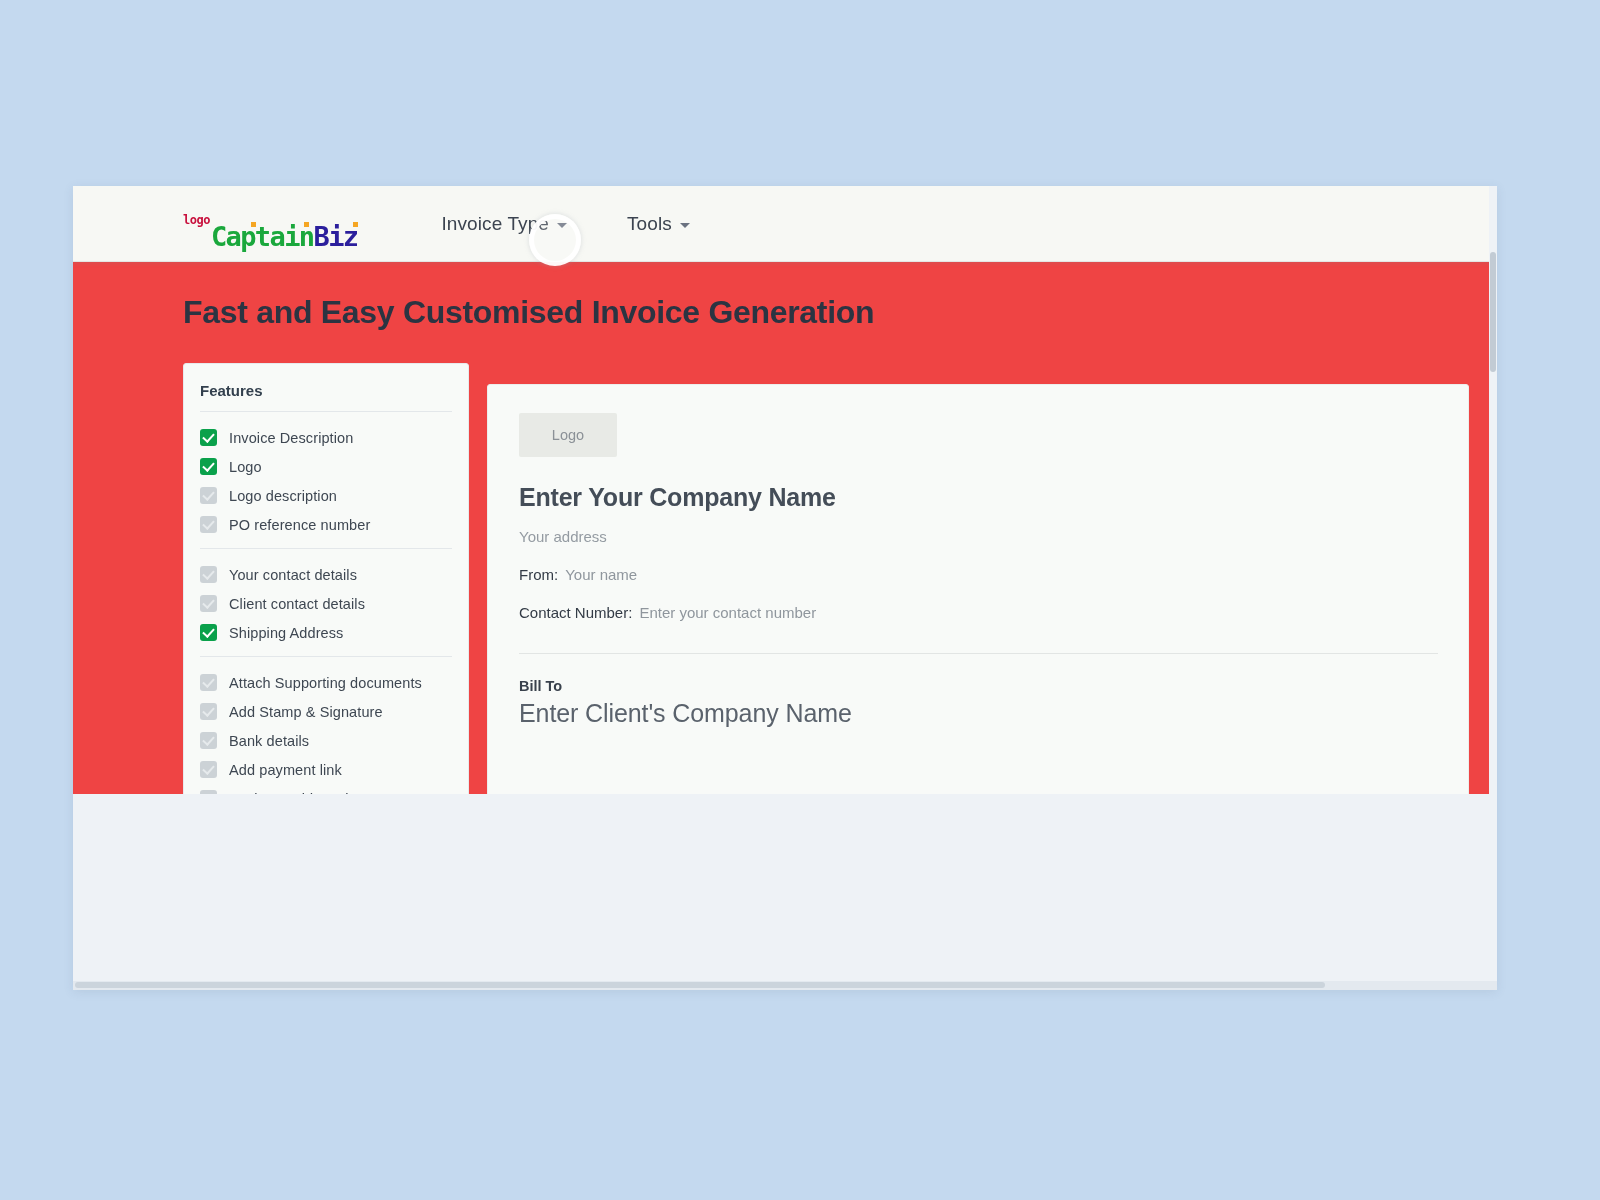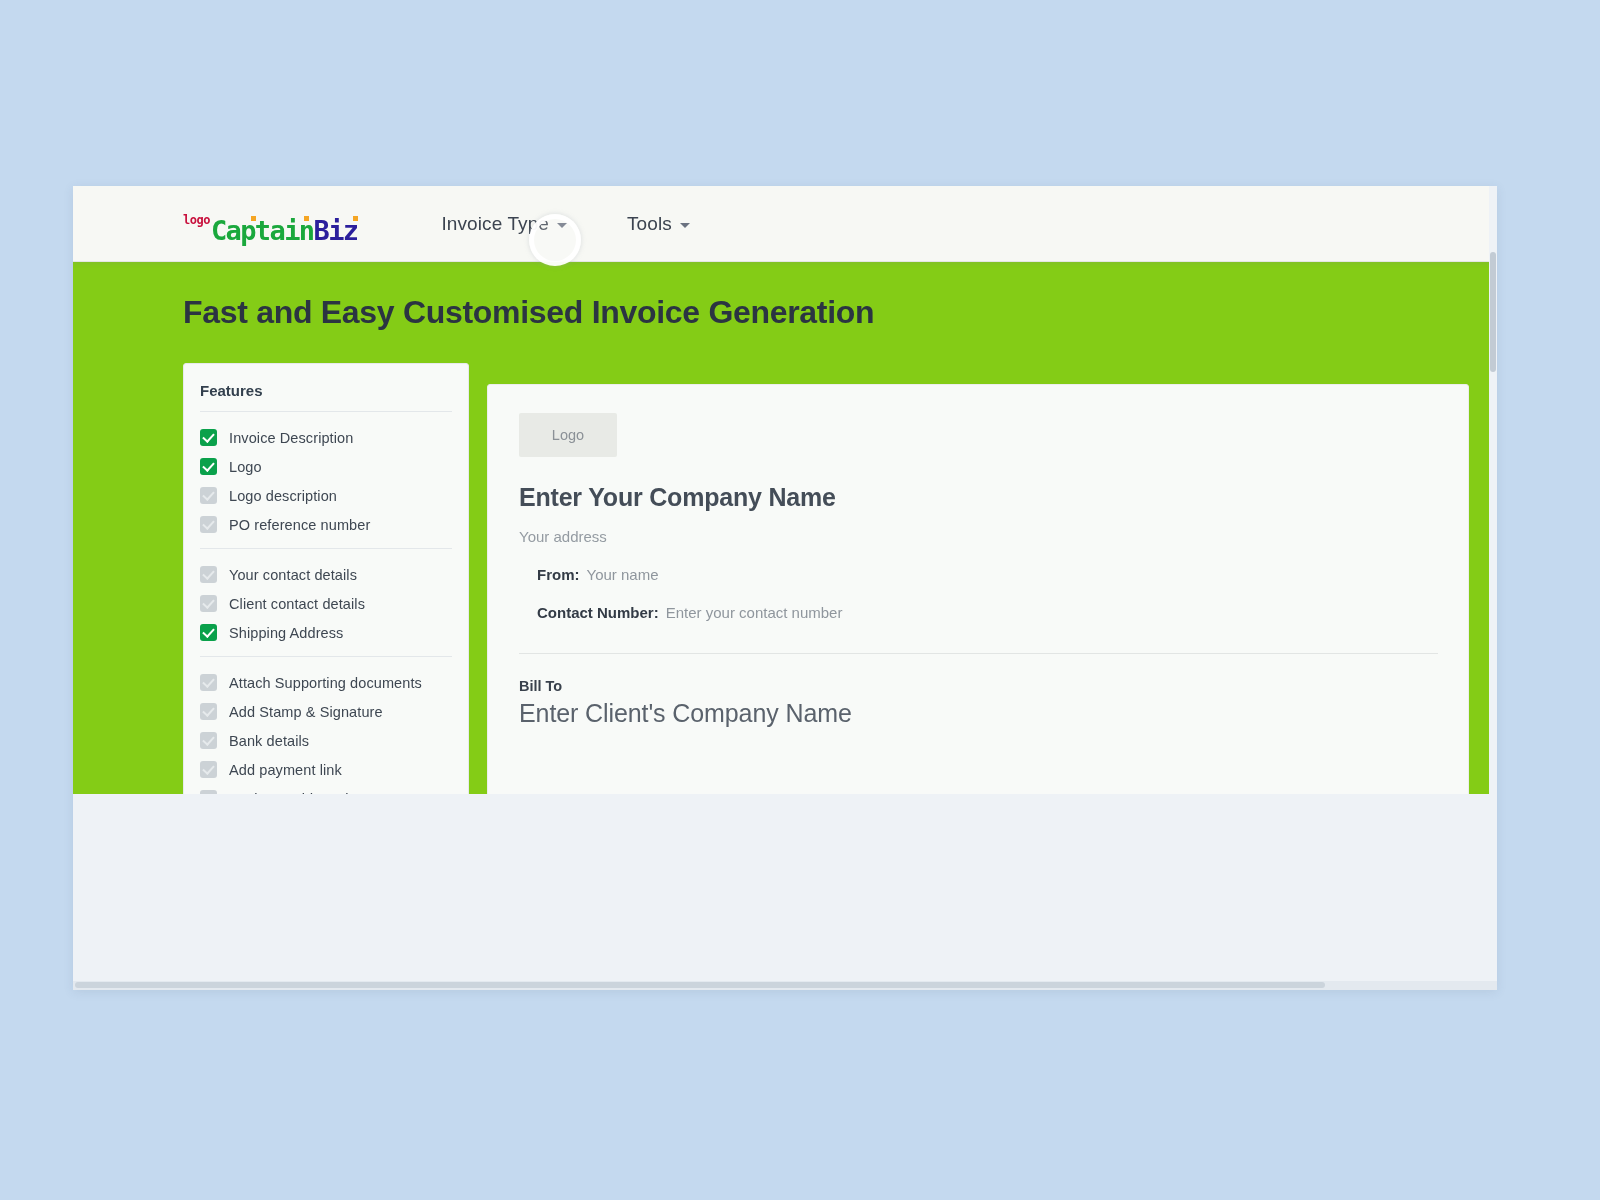--- a/index.html
+++ b/index.html
@@ -60,21 +60,21 @@
     top: 3px;
     margin-right: 1px;
   }
   .brand-word {
     font-family: "DejaVu Sans Mono", monospace;
     font-size: 27px;
     font-weight: 700;
     letter-spacing: -1.6px;
     line-height: 1;
     position: relative;
-    top: 6px;
+    top: 12px;
   }
   .brand-word .g { color: #1aa83c; }
   .brand-word .b { color: #2b1f9c; }
   .brand-dot {
     position: absolute;
     width: 5px; height: 5px;
     background: #f5a623;
   }
   .dot1 { left: 40px; top: -1px; }
   .dot2 { left: 93px; top: -1px; }
@@ -111,21 +111,21 @@
     border: 5px solid rgba(255,255,255,0.95);
     background: rgba(255,255,255,0.18);
     box-shadow: 0 0 5px rgba(160,170,180,0.35);
     z-index: 20;
   }
 
   
   .page {
     position: relative;
     height: 532px;
-    background: #84cc16;
+    background: #ef4444;
     padding: 0 18px 0 110px;
     overflow: hidden;
   }
 
   .page-title {
     font-size: 32px;
     font-weight: 700;
     color: #2b3442;
     letter-spacing: -0.3px;
     padding-top: 32px;
@@ -289,21 +289,21 @@
     font-weight: 700;
     color: #444d58;
     margin-top: 26px;
     letter-spacing: -0.2px;
     cursor: text;
   }
   .your-address { font-size: 15px; color: #949ba2; margin-top: 16px; cursor: text; }
 
   .kv { font-size: 15px; color: #39414c; margin-top: 21px; }
   .kv:first-of-type { margin-top: 37px; }
-  .kv .k { font-weight: 700; color: #333b46; margin-left: 18px; }
+  .kv .k { font-weight: 400; color: #333b46; }
   .kv .v { color: #8f969d; margin-left: 7px; }
 
   .divider { height: 1px; background: #e2e5e4; margin-top: 32px; }
 
   .bill-to { font-size: 14.5px; font-weight: 700; color: #39414c; margin-top: 24px; }
   .client-name {
     font-size: 25px;
     font-weight: 400;
     color: #5a626c;
     margin-top: 5px;

